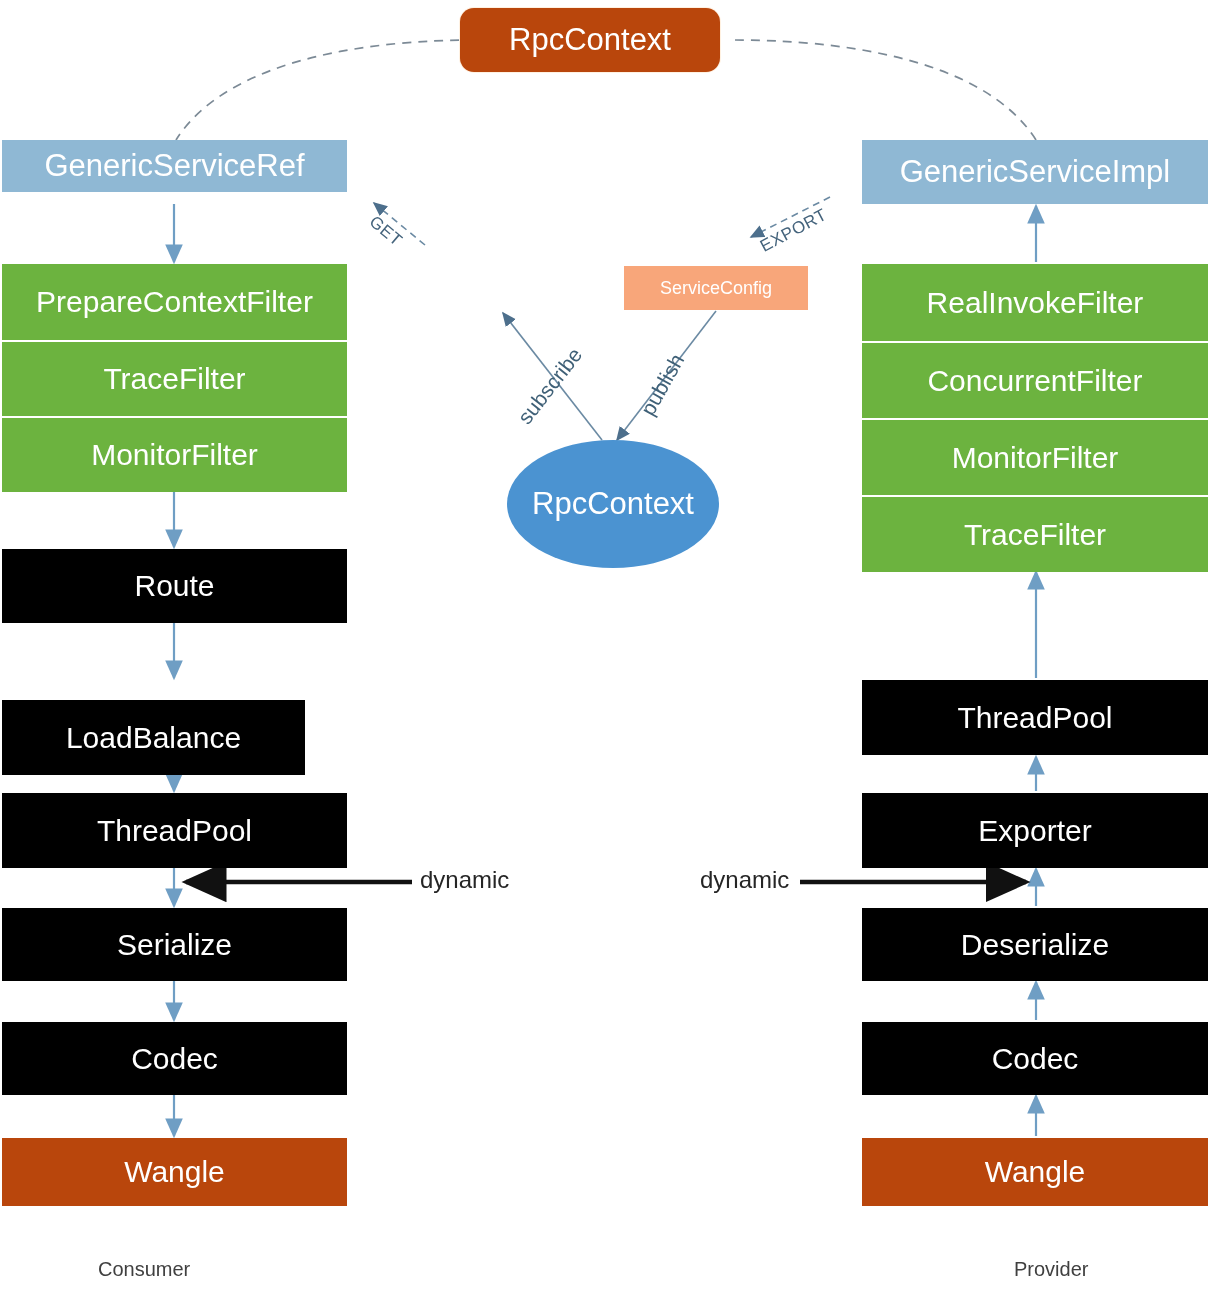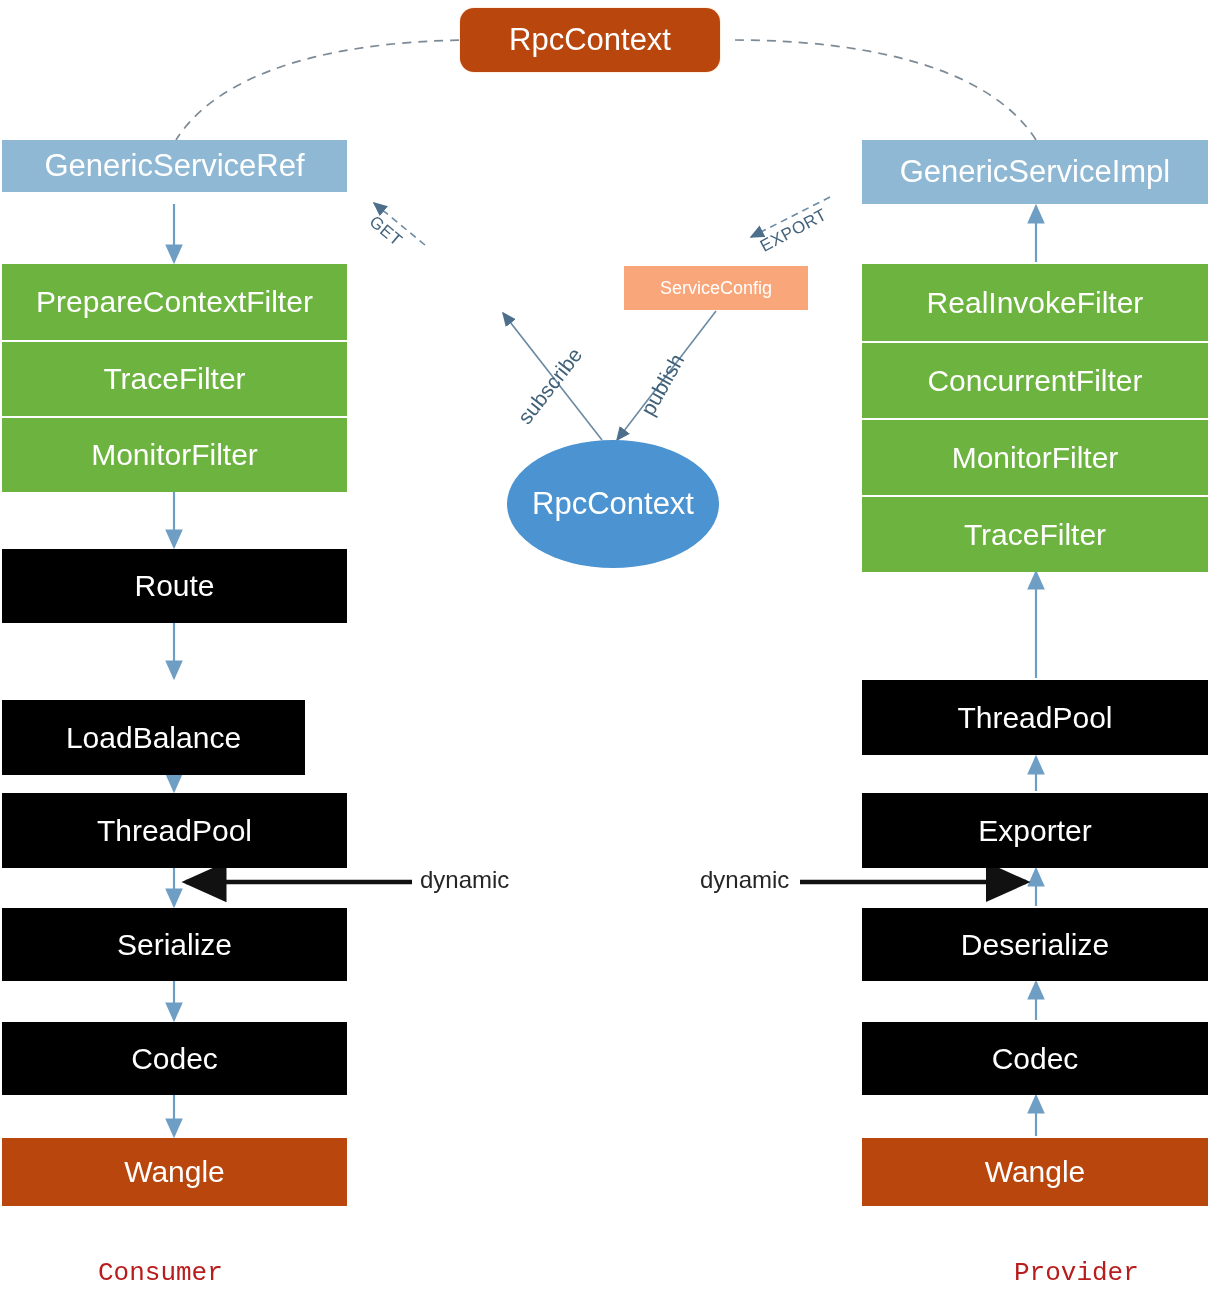--- a/index.html
+++ b/index.html
@@ -46,24 +46,23 @@
     background: #b9460c;
     border-radius: 14px;
     box-shadow: 0 0 0 1px rgba(255,230,200,0.55);
   }
   .node.ellipse {
     background: #4b93d1;
     border-radius: 50%;
   }
   .caption {
     position: absolute;
-    color: #b91c1c;
-    font-size: 26px;
+    color: #404040;
+    font-size: 20px;
     white-space: nowrap;
-    font-family: Liberation Mono, monospace;
   }
   .edge-label {
     position: absolute;
     color: #3a566e;
     white-space: nowrap;
   }
   .edge-label.dyn {
     color: #262626;
     font-size: 24px;
   }

